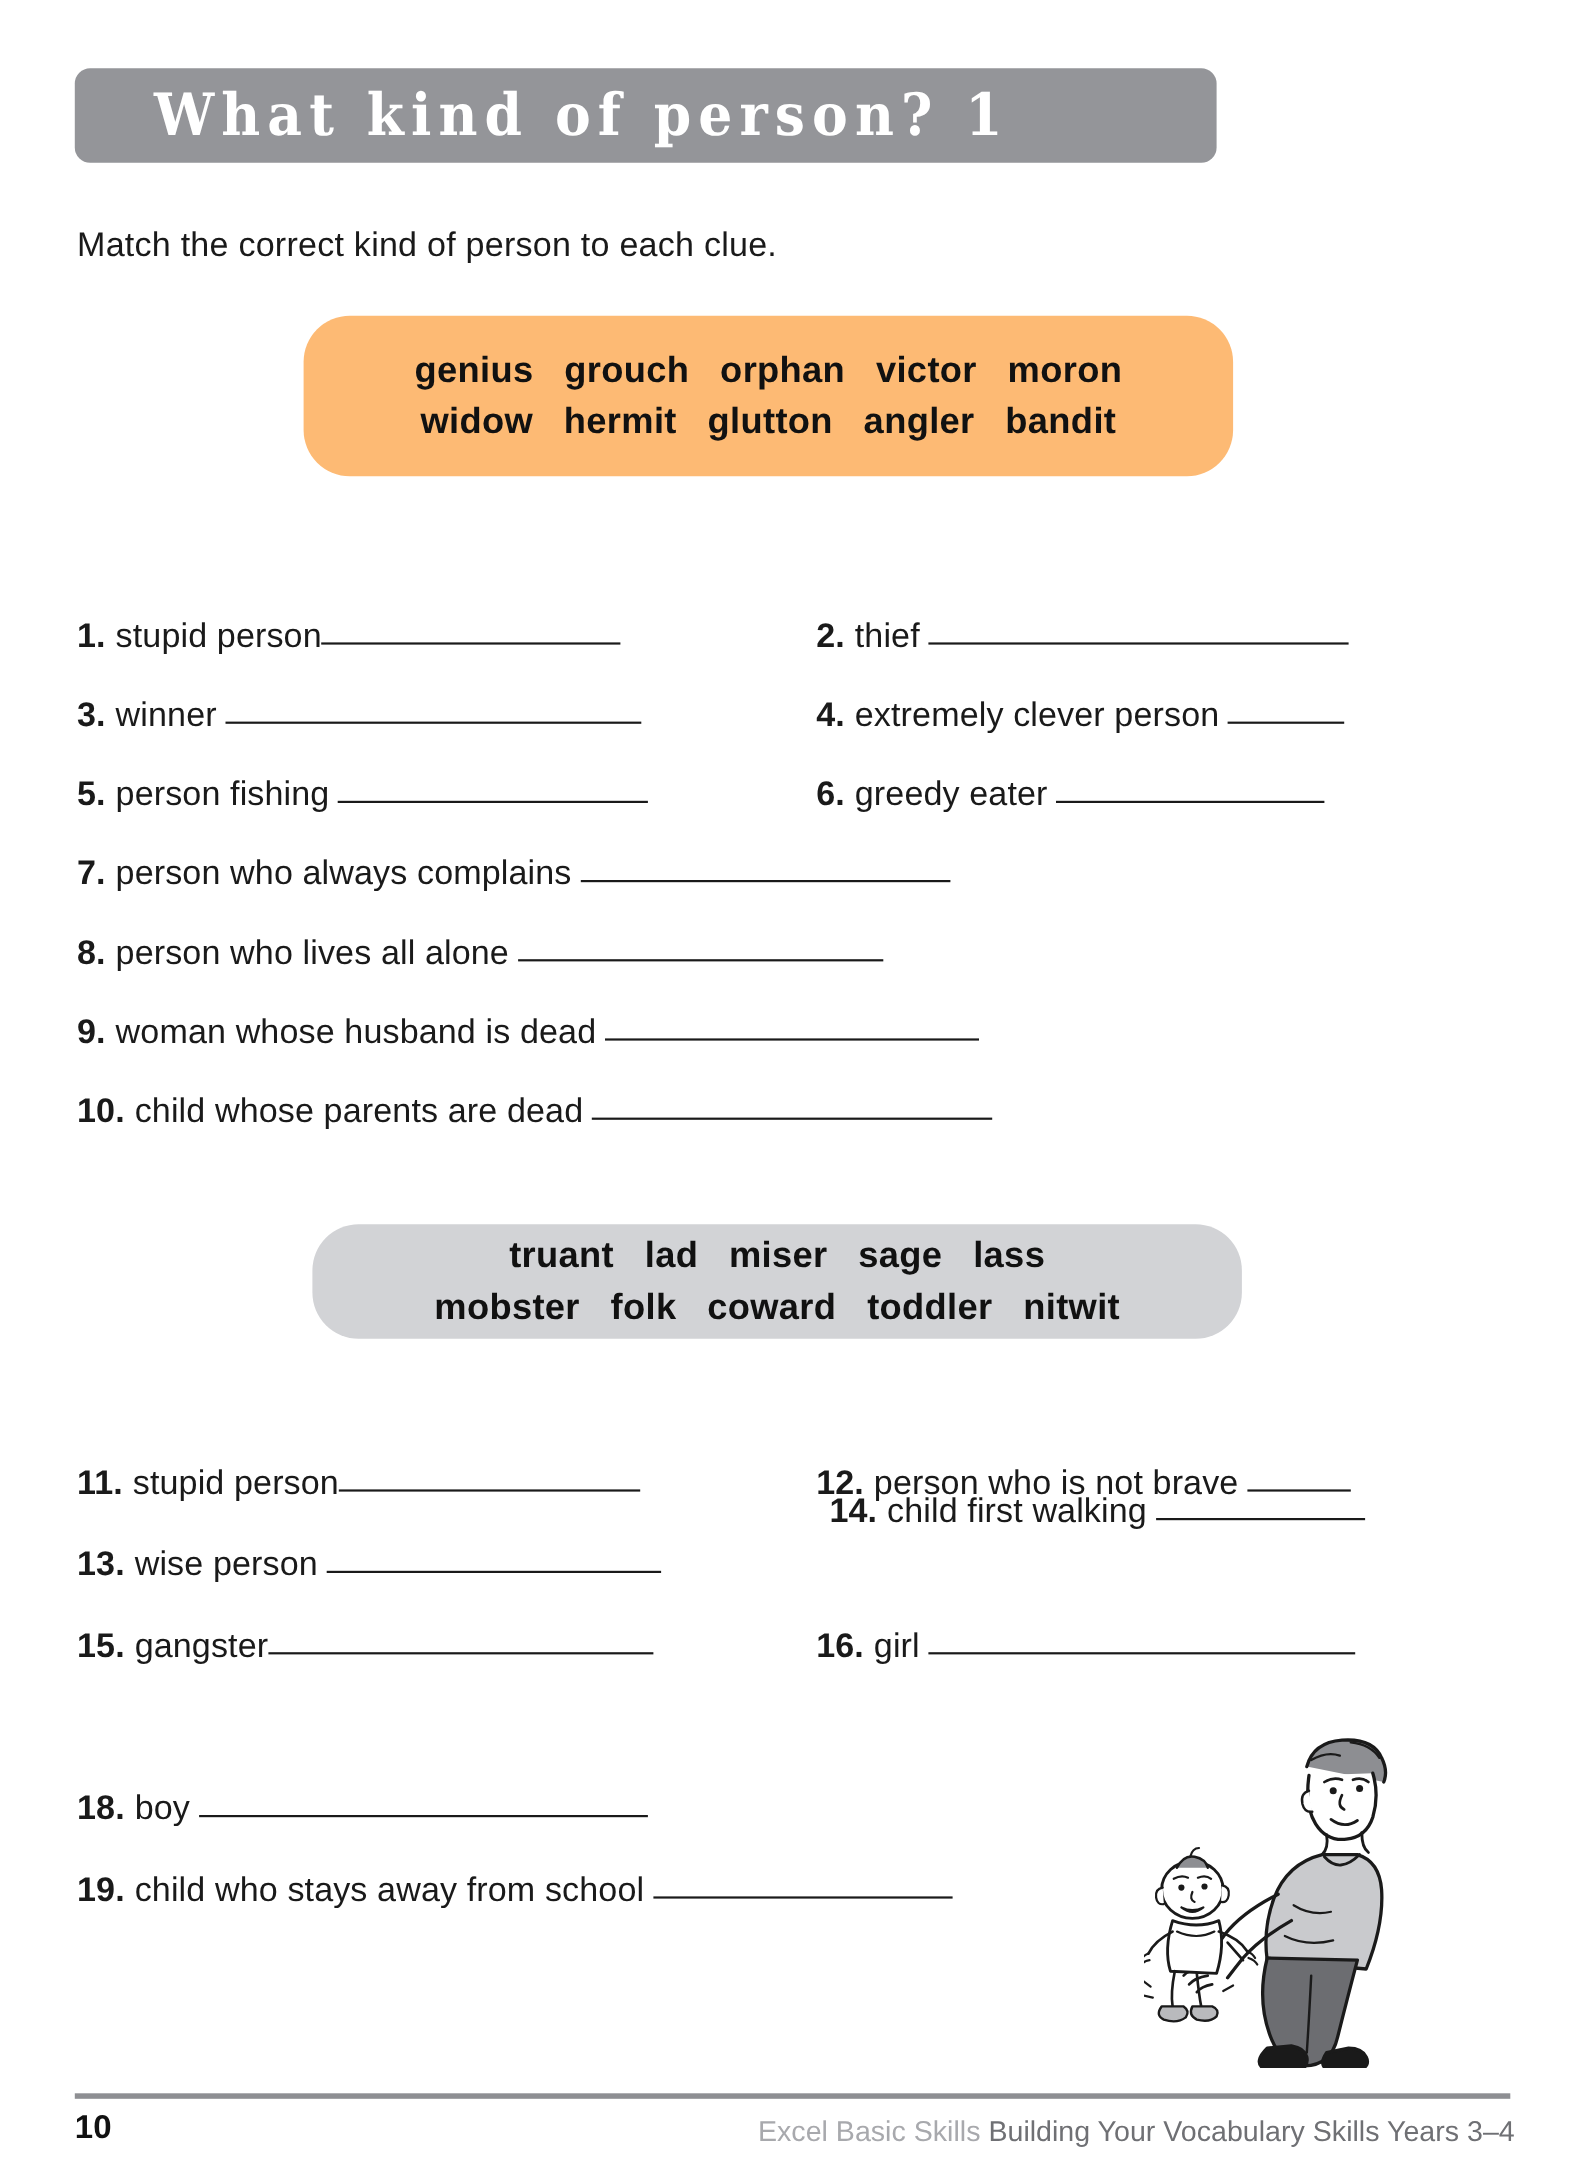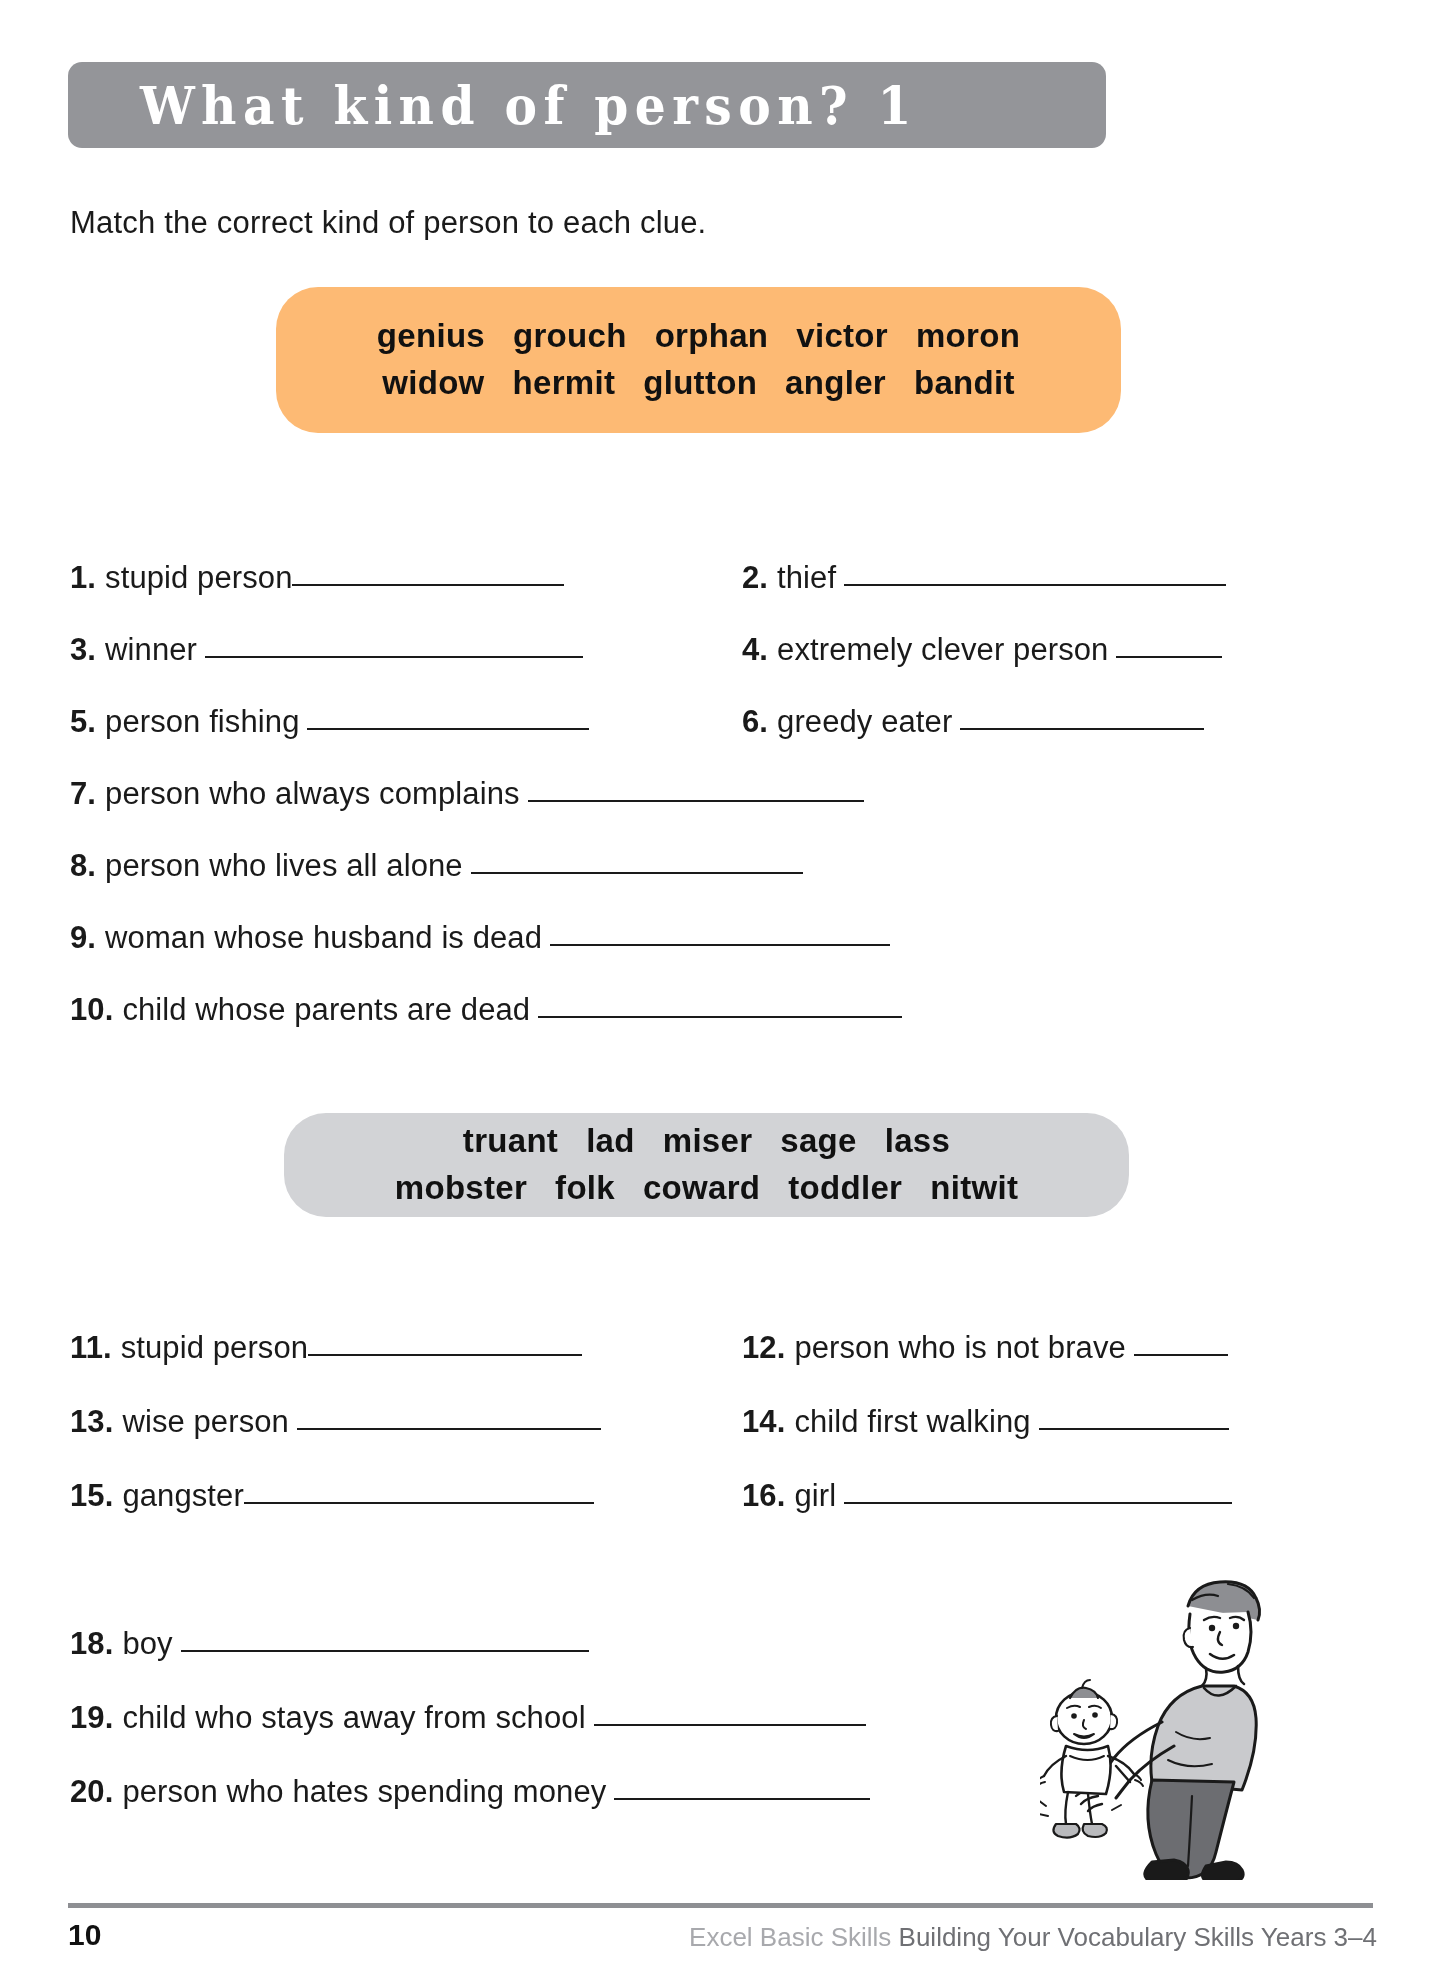--- a/index.html
+++ b/index.html
@@ -268,21 +268,21 @@
         <span class="blank" style="width: 94px;"></span>
       </div>
     </div>
   <div class="qcol-left" style="top:1404px;">
       <div class="qline">
         <span class="qnum">13.</span>
         <span class="qtext">wise person</span>
         <span class="blank" style="width: 304px;"></span>
       </div>
     </div>
-  <div class="qcol-right" style="top:1404px;">
+  <div class="qcol-right" style="top:1356px;margin-left:12px;">
       <div class="qline">
         <span class="qnum">14.</span>
         <span class="qtext">child first walking</span>
         <span class="blank" style="width: 190px;"></span>
       </div>
     </div>
   <div class="qcol-left" style="top:1478px;">
       <div class="qline">
         <span class="qnum">15.</span>
         <span class="qtext">gangster</span>
@@ -301,27 +301,20 @@
         <span class="qnum">18.</span>
         <span class="qtext">boy</span>
         <span class="blank" style="width: 408px;"></span>
       </div>
     </div>
   <div class="qfull" style="top:1700px;">
       <div class="qline">
         <span class="qnum">19.</span>
         <span class="qtext">child who stays away from school</span>
         <span class="blank" style="width: 272px;"></span>
-      </div>
-    </div>
-  <div class="qfull" style="top:1774px;">
-      <div class="qline">
-        <span class="qnum">20.</span>
-        <span class="qtext">person who hates spending money</span>
-        <span class="blank" style="width: 256px;"></span>
       </div>
     </div>
 
   <div class="illustration">
     <svg viewBox="0 0 330 310" width="330" height="310" xmlns="http://www.w3.org/2000/svg">
       <g fill="none" stroke="#1a1a1a" stroke-width="3" stroke-linecap="round" stroke-linejoin="round">
 
         <path d="M148 36 q6 -22 32 -24 q28 -2 36 16 q6 12 2 22" fill="#8d8e92" stroke="#1a1a1a"></path>
         <path d="M152 30 q14 -8 26 -4" stroke="#1a1a1a" stroke-width="2.2" fill="none"></path>
         <path d="M188 14 q18 2 26 14" stroke="#1a1a1a" stroke-width="2.2" fill="none"></path>

